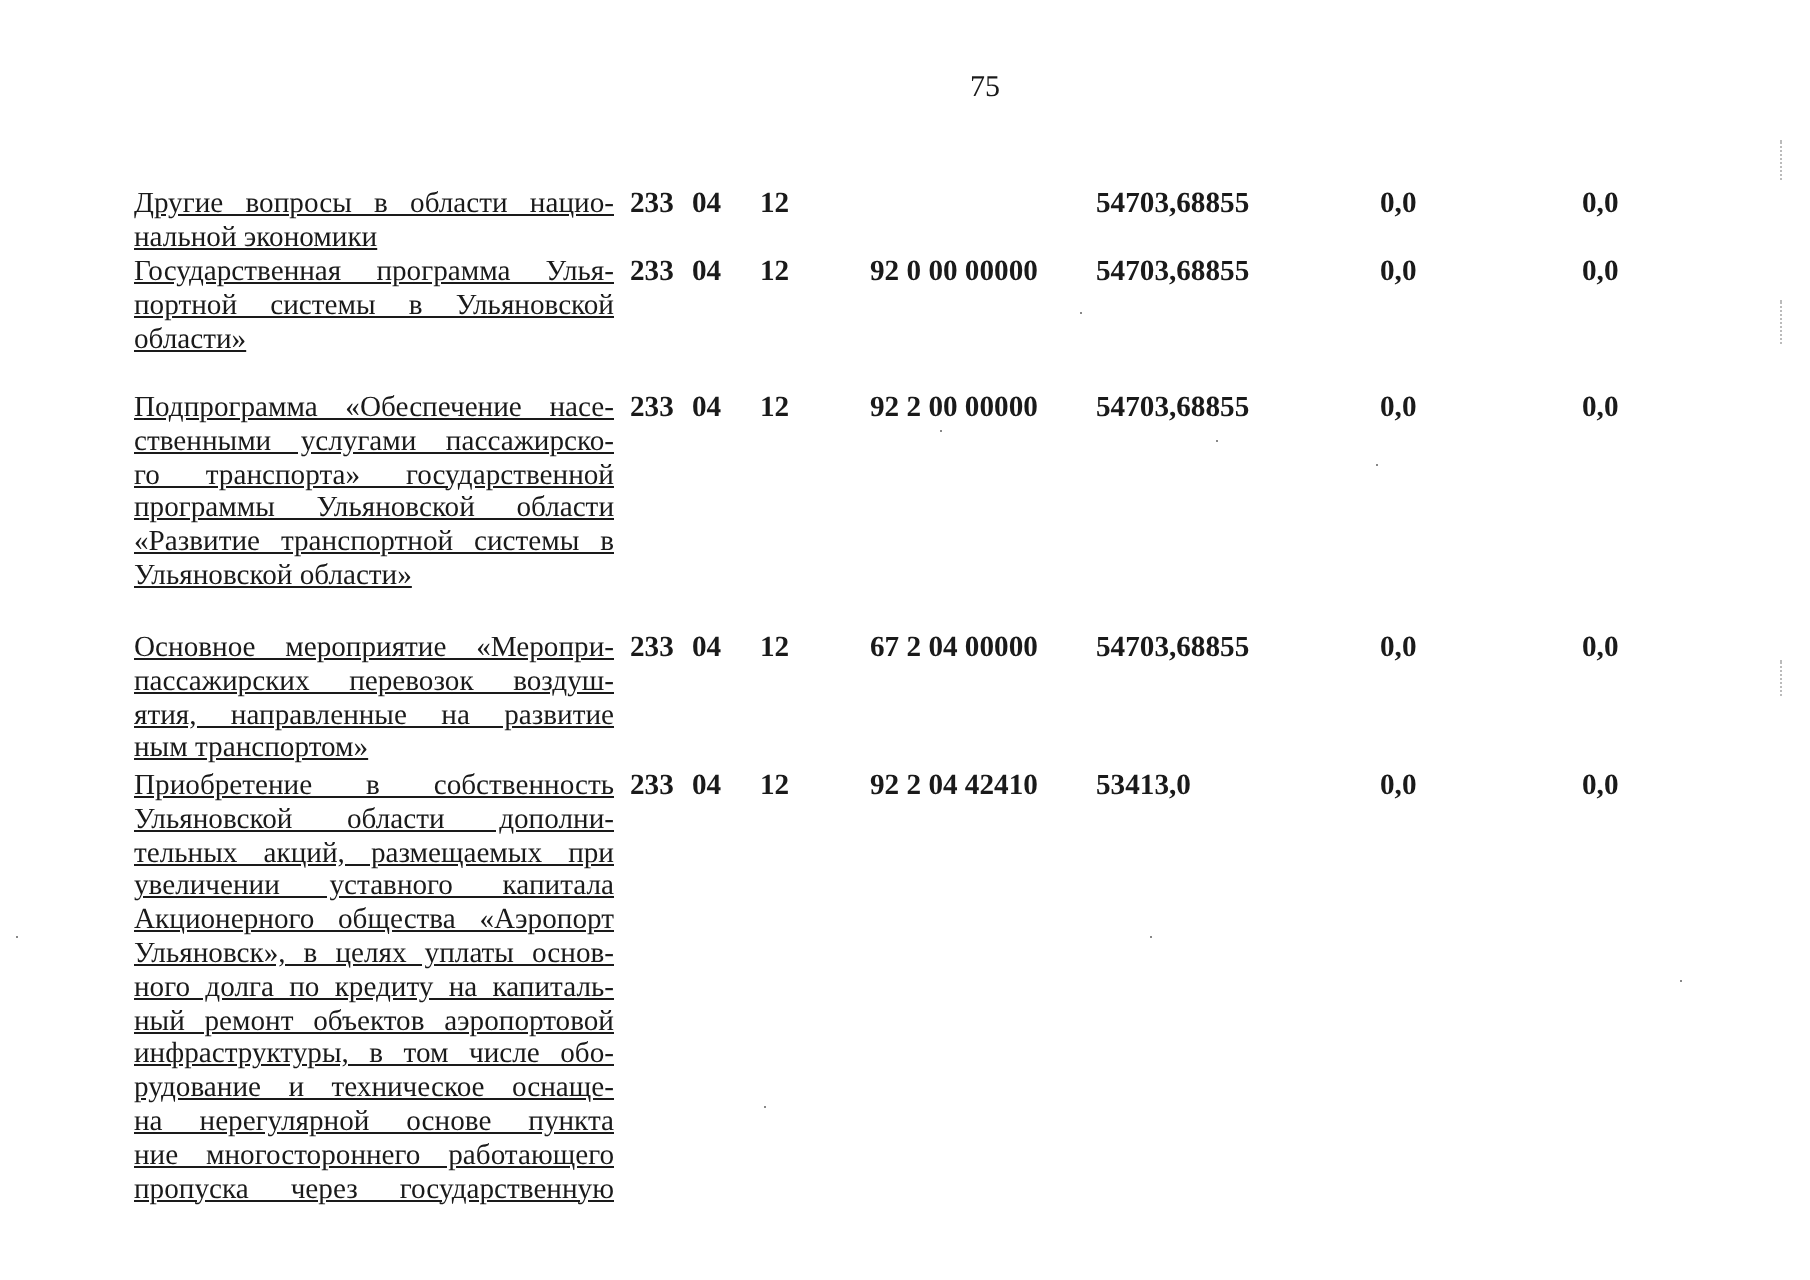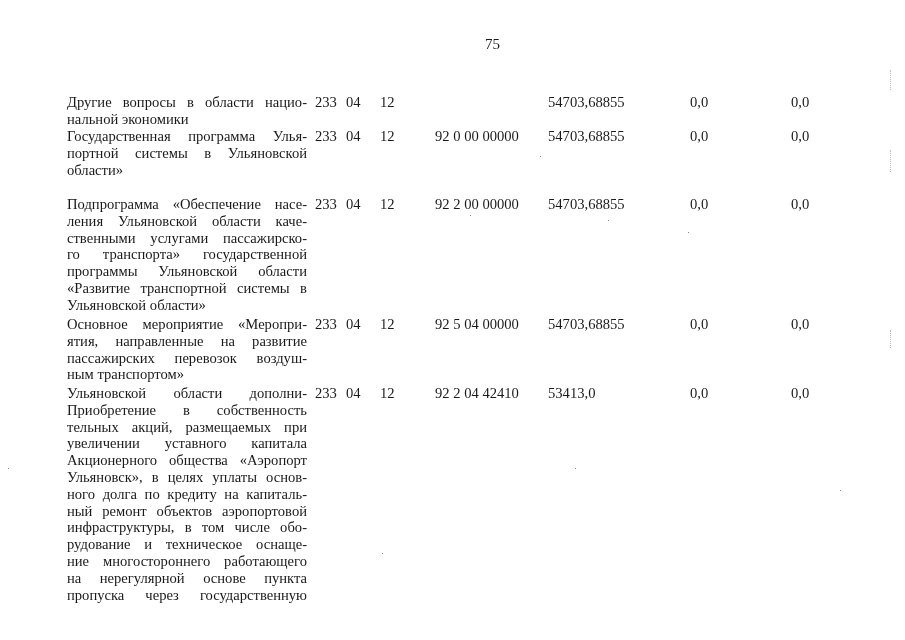--- a/index.html
+++ b/index.html
@@ -3,23 +3,23 @@
 <meta charset="utf-8">
 <style>
   html, body { margin: 0; padding: 0; background: #ffffff; }
   body { width: 905px; height: 640px; position: relative; overflow: hidden;
          font-family: "Liberation Serif", "DejaVu Serif", serif; color: #1a1a1a; }
   .page-number { position: absolute; top: 36px; left: 0; width: 905px; text-align: center;
                  font-size: 15px; padding-left: 40px; }
   .row { position: absolute; left: 0; width: 905px; }
   .desc { position: absolute; left: 67px; width: 240px; font-size: 14.6px; line-height: 16.8px;
           text-align: justify; text-align-last: left; }
-  .desc span.line { display: block; text-align: justify; text-align-last: justify; }
+  .desc span.line { display: block; text-align: justify; text-align-last: justify; text-decoration: underline; }
   .desc span.line.last { text-align-last: left; }
-  .cell { position: absolute; top: 0; font-size: 14.6px; line-height: 16.8px; white-space: nowrap; }
+  .cell { position: absolute; top: 0; font-size: 14.6px; line-height: 16.8px; white-space: nowrap; font-weight: bold; }
   .c-admin { left: 315px; }
   .c-sec { left: 346px; }
   .c-sub { left: 380px; }
   .c-target { left: 409px; margin-left: 26px; }
   .c-sum1 { left: 548px; width: 92px; }
   .c-sum2 { left: 690px; }
   .c-sum3 { left: 791px; }
   .speck { position: absolute; width: 1px; height: 1px; background: #888; }
   .dotcol { position: absolute; left: 890px; width: 1px; border-left: 1px dotted #bbb; }
 </style>
@@ -55,66 +55,65 @@
     <div class="cell c-sub">12</div>
     <div class="cell c-target">92 0 00 00000</div>
     <div class="cell c-sum1">54703,68855</div>
     <div class="cell c-sum2">0,0</div>
     <div class="cell c-sum3">0,0</div>
   </div>
 
   <div class="row" style="top:196px;">
     <div class="desc">
       <span class="line">Подпрограмма «Обеспечение насе-</span>
-      <span class="line">ления Ульяновской области каче-</span>
       <span class="line">ственными услугами пассажирско-</span>
       <span class="line">го транспорта» государственной</span>
       <span class="line">программы Ульяновской области</span>
       <span class="line">«Развитие транспортной системы в</span>
       <span class="line last">Ульяновской области»</span>
     </div>
     <div class="cell c-admin">233</div>
     <div class="cell c-sec">04</div>
     <div class="cell c-sub">12</div>
     <div class="cell c-target">92 2 00 00000</div>
     <div class="cell c-sum1">54703,68855</div>
     <div class="cell c-sum2">0,0</div>
     <div class="cell c-sum3">0,0</div>
   </div>
 
   <div class="row" style="top:316px;">
     <div class="desc">
       <span class="line">Основное мероприятие «Меропри-</span>
+      <span class="line">пассажирских перевозок воздуш-</span>
       <span class="line">ятия, направленные на развитие</span>
-      <span class="line">пассажирских перевозок воздуш-</span>
       <span class="line last">ным транспортом»</span>
     </div>
     <div class="cell c-admin">233</div>
     <div class="cell c-sec">04</div>
     <div class="cell c-sub">12</div>
-    <div class="cell c-target">92 5 04 00000</div>
+    <div class="cell c-target">67 2 04 00000</div>
     <div class="cell c-sum1">54703,68855</div>
     <div class="cell c-sum2">0,0</div>
     <div class="cell c-sum3">0,0</div>
   </div>
 
   <div class="row" style="top:385px;">
     <div class="desc">
+      <span class="line">Приобретение в собственность</span>
       <span class="line">Ульяновской области дополни-</span>
-      <span class="line">Приобретение в собственность</span>
       <span class="line">тельных акций, размещаемых при</span>
       <span class="line">увеличении уставного капитала</span>
       <span class="line">Акционерного общества «Аэропорт</span>
       <span class="line">Ульяновск», в целях уплаты основ-</span>
       <span class="line">ного долга по кредиту на капиталь-</span>
       <span class="line">ный ремонт объектов аэропортовой</span>
       <span class="line">инфраструктуры, в том числе обо-</span>
       <span class="line">рудование и техническое оснаще-</span>
+      <span class="line">на нерегулярной основе пункта</span>
       <span class="line">ние многостороннего работающего</span>
-      <span class="line">на нерегулярной основе пункта</span>
       <span class="line">пропуска через государственную</span>
     </div>
     <div class="cell c-admin">233</div>
     <div class="cell c-sec">04</div>
     <div class="cell c-sub">12</div>
     <div class="cell c-target">92 2 04 42410</div>
     <div class="cell c-sum1">53413,0</div>
     <div class="cell c-sum2">0,0</div>
     <div class="cell c-sum3">0,0</div>
   </div>

